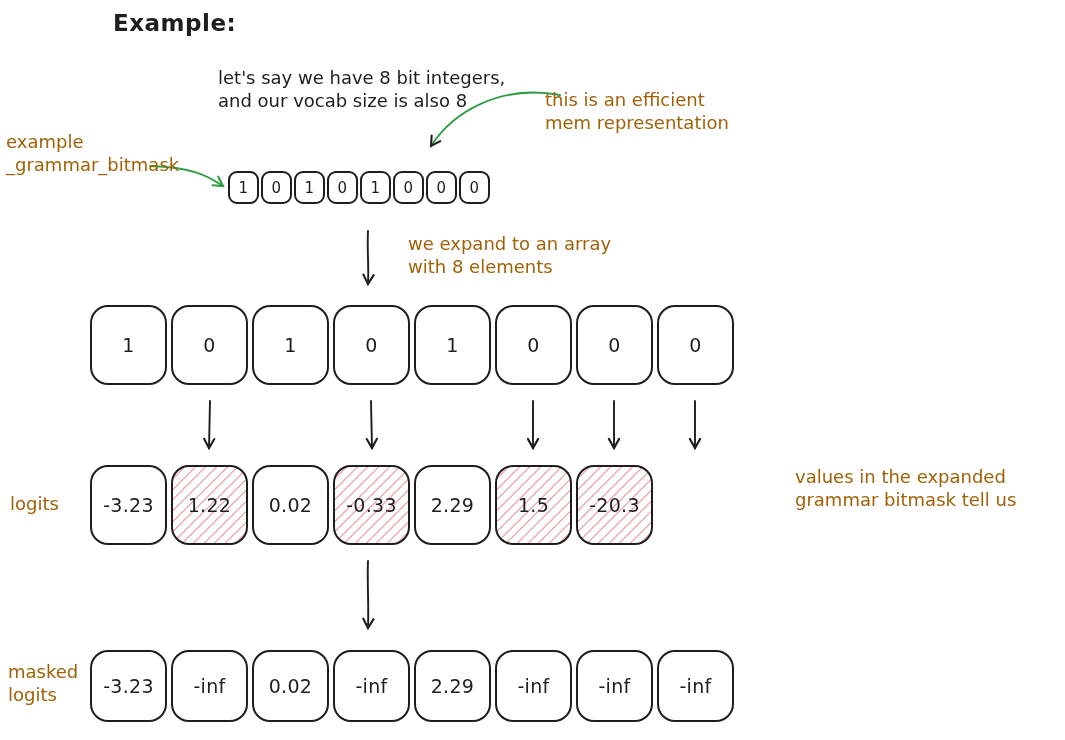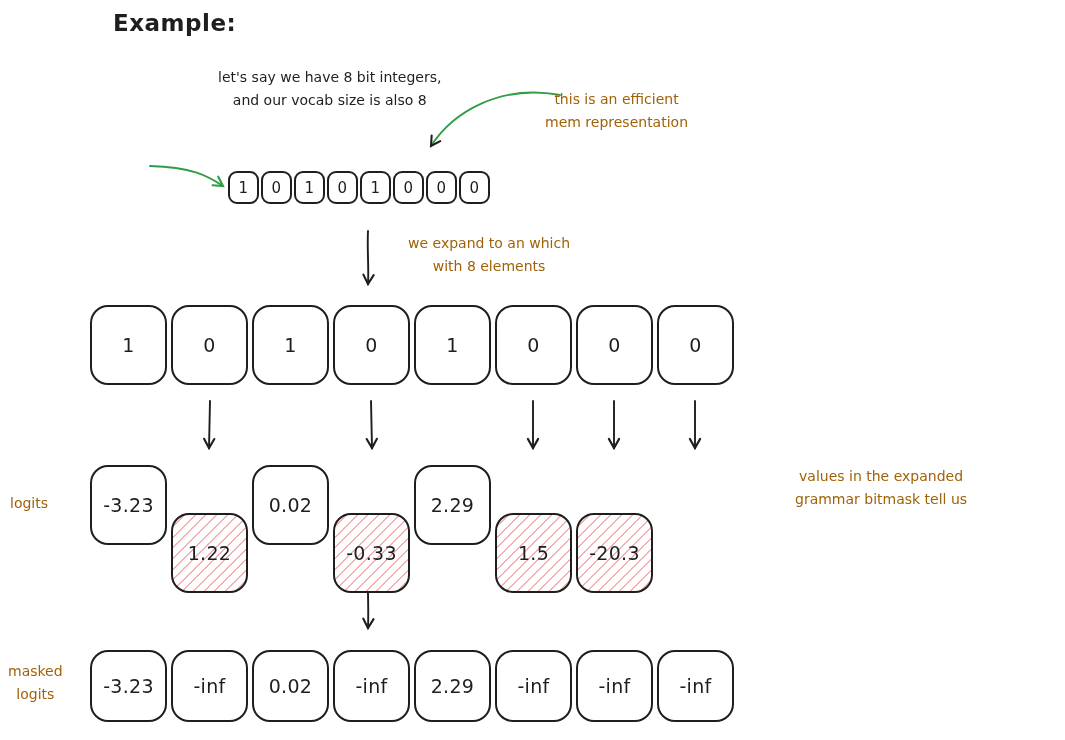--- a/index.html
+++ b/index.html
@@ -2,36 +2,35 @@
 <html><head>
 <meta charset="utf-8">
 <style>
   html,body{margin:0;padding:0;background:#ffffff;}
   .canvas{
     position:relative;width:1065px;height:740px;background:#ffffff;
     font-family:"DejaVu Sans","Liberation Sans",sans-serif;color:#1e1e1e;overflow:hidden;
   }
   .abs{position:absolute;}
   .title{font-size:23px;font-weight:600;letter-spacing:.5px;}
-  .note{font-size:14px;line-height:23px;text-align:center;}
+  .note{font-size:18px;line-height:23px;}
   .green{color:#a16207;}
   .row{position:absolute;display:flex;gap:4px;}
   .cell{
     box-sizing:border-box;border:2.4px solid #1e1e1e;border-radius:18px;background:#ffffff;
     display:flex;align-items:center;justify-content:center;font-size:19px;letter-spacing:.3px;
   }
   .big .cell{width:77px;height:80px;}
   .short .cell{height:72px;}
   .small-row{gap:2px;}
   .small-row .cell{width:31px;height:33px;border-radius:9px;font-size:15px;border-width:2.2px;}
   .hatched{
     background-image:repeating-linear-gradient(135deg,
       rgba(224,49,49,0.38) 0px, rgba(224,49,49,0.38) 1.4px,
       transparent 1.4px, transparent 7.5px);
-    margin-top:48px;
   }
   .overlay{position:absolute;left:0;top:0;width:1065px;height:740px;pointer-events:none;}
 </style>
 </head>
 <body>
 
 <div class="canvas">
 
   <svg class="overlay" viewBox="0 0 1065 740">
     <defs>
@@ -63,34 +62,38 @@
   <div class="abs note" style="left:218px;top:66px;">
     <div>let's say we have 8 bit integers,</div>
     <div>and our vocab size is also 8</div>
   </div>
 
   <div class="abs note green" style="left:545px;top:88px;">
     <div>this is an efficient</div>
     <div>mem representation</div>
   </div>
 
+  <div class="abs note green" style="left:6px;top:130px;">
+    <div>example</div>
+    <div>_grammar_bitmask</div>
+  </div>
 
   <div class="row small-row" style="left:228px;top:171px;">
     <div class="cell">1</div>
     <div class="cell">0</div>
     <div class="cell">1</div>
     <div class="cell">0</div>
     <div class="cell">1</div>
     <div class="cell">0</div>
     <div class="cell">0</div>
     <div class="cell">0</div>
   </div>
 
   <div class="abs note green" style="left:408px;top:232px;">
-    <div>we expand to an which</div>
+    <div>we expand to an array</div>
     <div>with 8 elements</div>
   </div>
 
   <div class="row big" style="left:90px;top:305px;">
     <div class="cell">1</div>
     <div class="cell">0</div>
     <div class="cell">1</div>
     <div class="cell">0</div>
     <div class="cell">1</div>
     <div class="cell">0</div>

